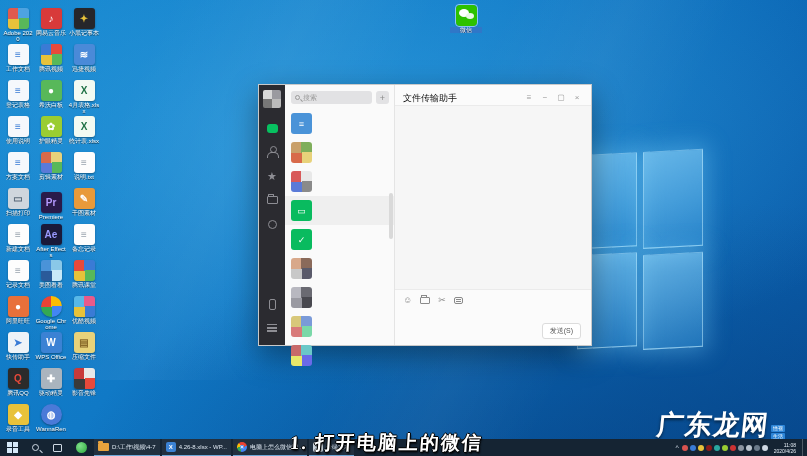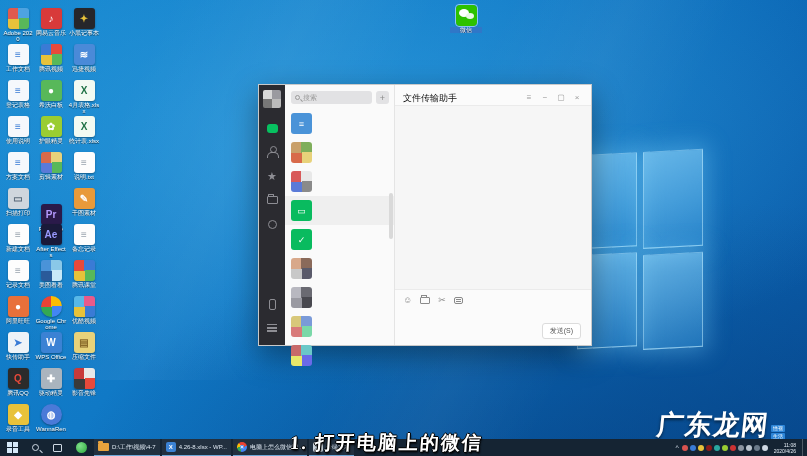--- a/index.html
+++ b/index.html
@@ -237,21 +237,21 @@
       <div class="dicon" style="left: 35px; top: 116px;">
         <div class="dicon-img" style="background: rgb(154, 205, 50);">
           <span style="color: rgb(255, 255, 255);">✿</span>
         </div>
         <div class="dicon-label">护眼精灵</div>
       </div>
       <div class="dicon" style="left: 35px; top: 152px;">
         <div class="dicon-img" style="background: conic-gradient(rgb(232, 210, 122) 0deg, rgb(232, 210, 122) 25%, rgb(88, 184, 90) 0deg, rgb(88, 184, 90) 50%, rgb(90, 122, 216) 0deg, rgb(90, 122, 216) 75%, rgb(216, 106, 74) 0deg);"></div>
         <div class="dicon-label">剪辑素材</div>
       </div>
-      <div class="dicon" style="left: 35px; top: 204px;">
+      <div class="dicon" style="left: 35px; top: 192px;">
         <div class="dicon-img" style="background: rgb(42, 26, 74);">
           <span style="color: rgb(181, 154, 255);">Pr</span>
         </div>
         <div class="dicon-label">Premiere</div>
       </div>
       <div class="dicon" style="left: 35px; top: 224px;">
         <div class="dicon-img" style="background: rgb(26, 26, 58);">
           <span style="color: rgb(154, 154, 255);">Ae</span>
         </div>
         <div class="dicon-label">After Effects</div>

